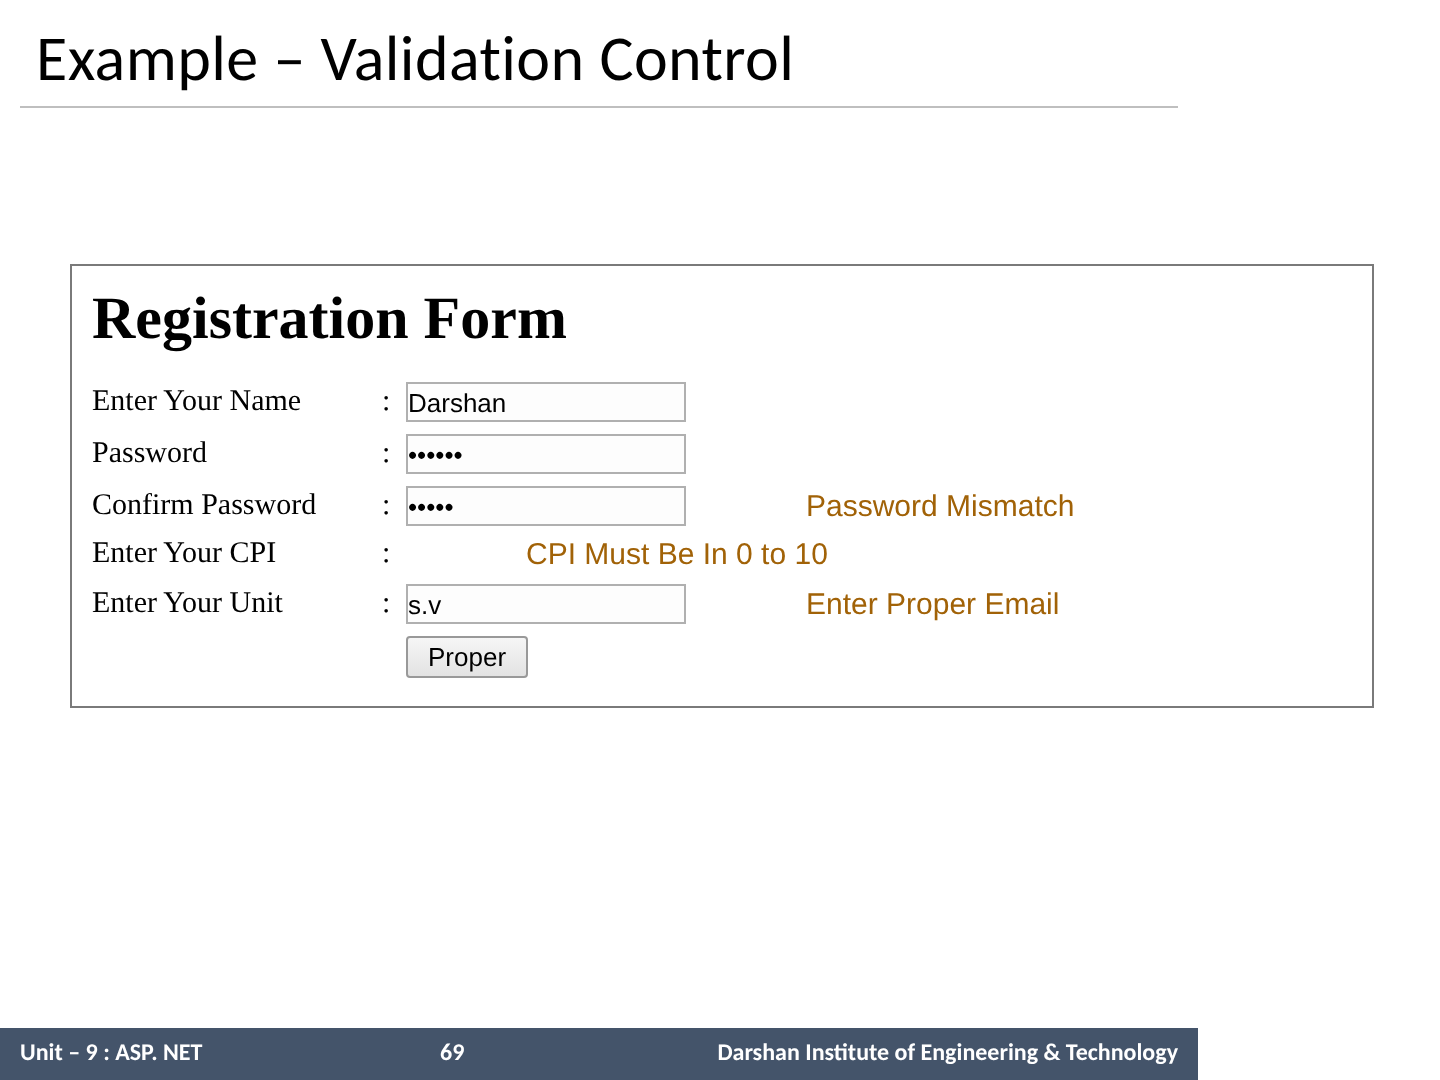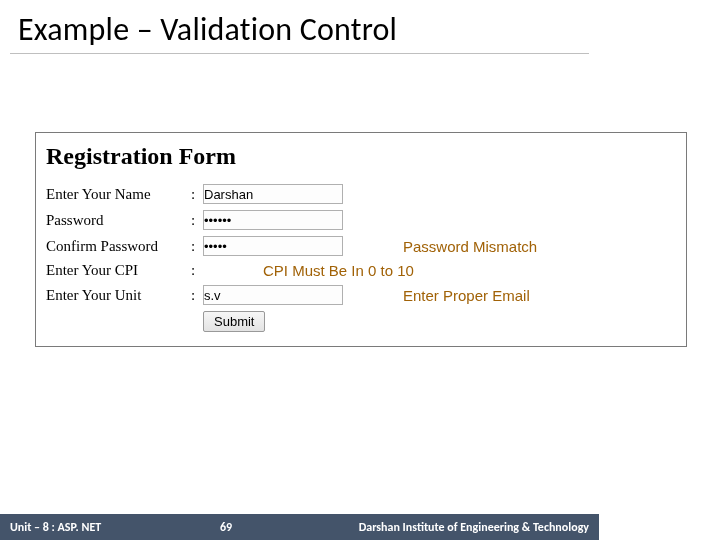--- a/index.html
+++ b/index.html
@@ -32,21 +32,21 @@
     position: absolute;
     left: 35px;
     top: 132px;
     width: 630px;
     border: 1px solid #7a7a7a;
     padding: 8px 10px 14px 10px;
     background: #fff;
   }
   .form-heading {
     font-family: "Times New Roman", serif;
-    font-size: 24px;
+    font-size: 30px;
     font-weight: bold;
     margin: 2px 0 14px 0;
   }
   .row {
     display: flex;
     align-items: center;
     margin: 6px 0;
     font-family: "Times New Roman", serif;
     font-size: 15px;
   }
@@ -159,23 +159,23 @@
     </div>
 
     <div class="row">
       <div class="lbl">Enter Your Unit</div>
       <div class="colon">:</div>
       <div class="field"><input type="text" value="s.v" style=""></div>
       <div class="err">Enter Proper Email</div>
     </div>
 
     <div class="submit-row">
-      <button>Submit</button>
+      <button>Proper</button>
     </div>
   </div>
 
   <div class="footer">
-    <div class="left">Unit – 8 : ASP. NET</div>
+    <div class="left">Unit – 9 : ASP. NET</div>
     <div class="center">69</div>
     <div class="right">Darshan Institute of Engineering &amp; Technology</div>
   </div>
 
 </div>
 
 </body></html>

